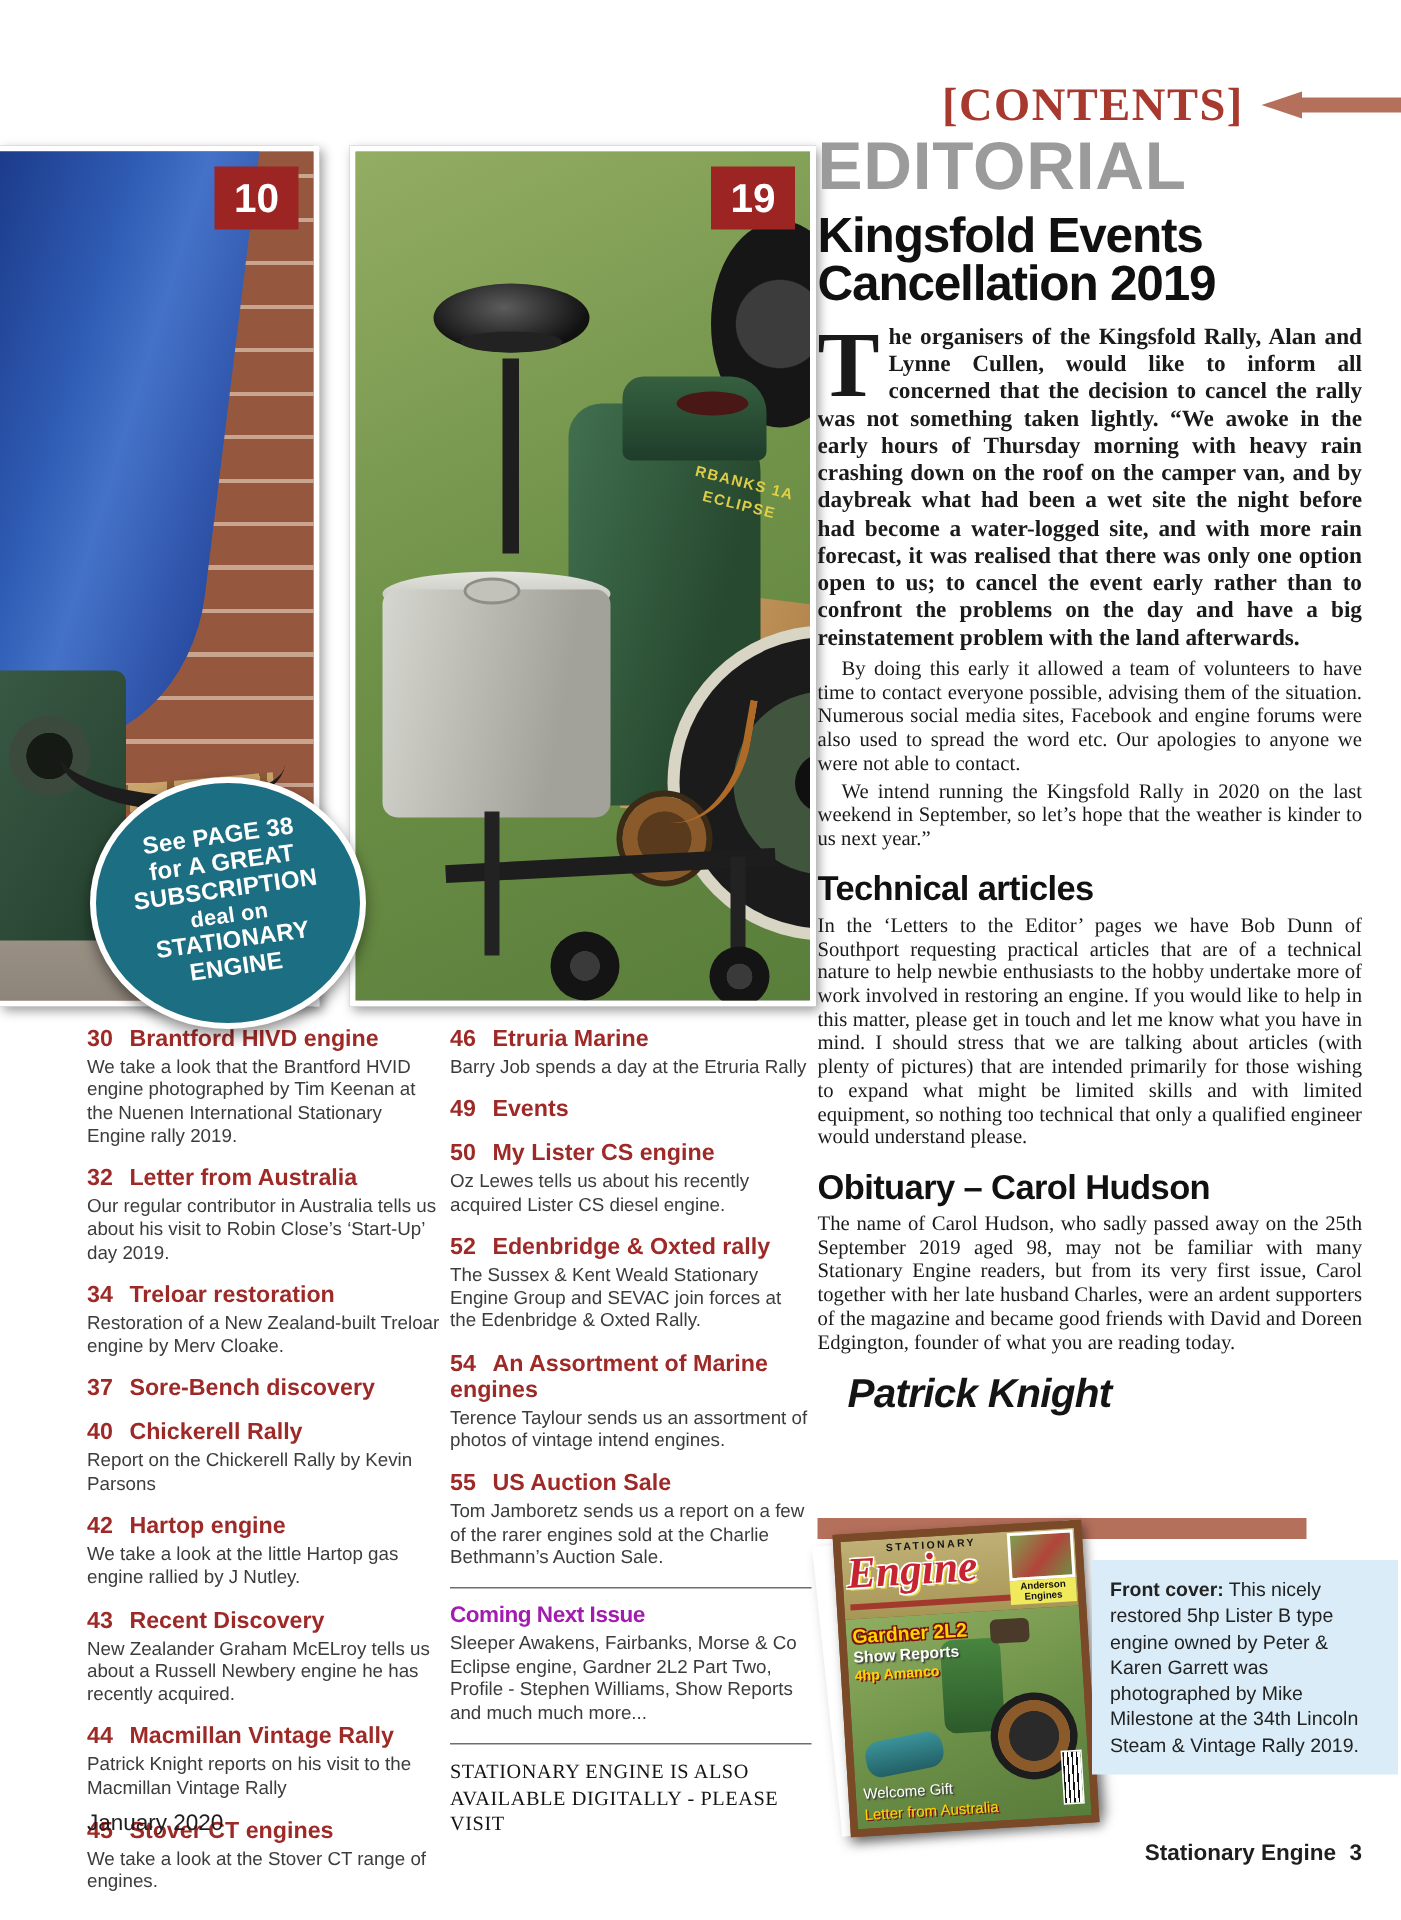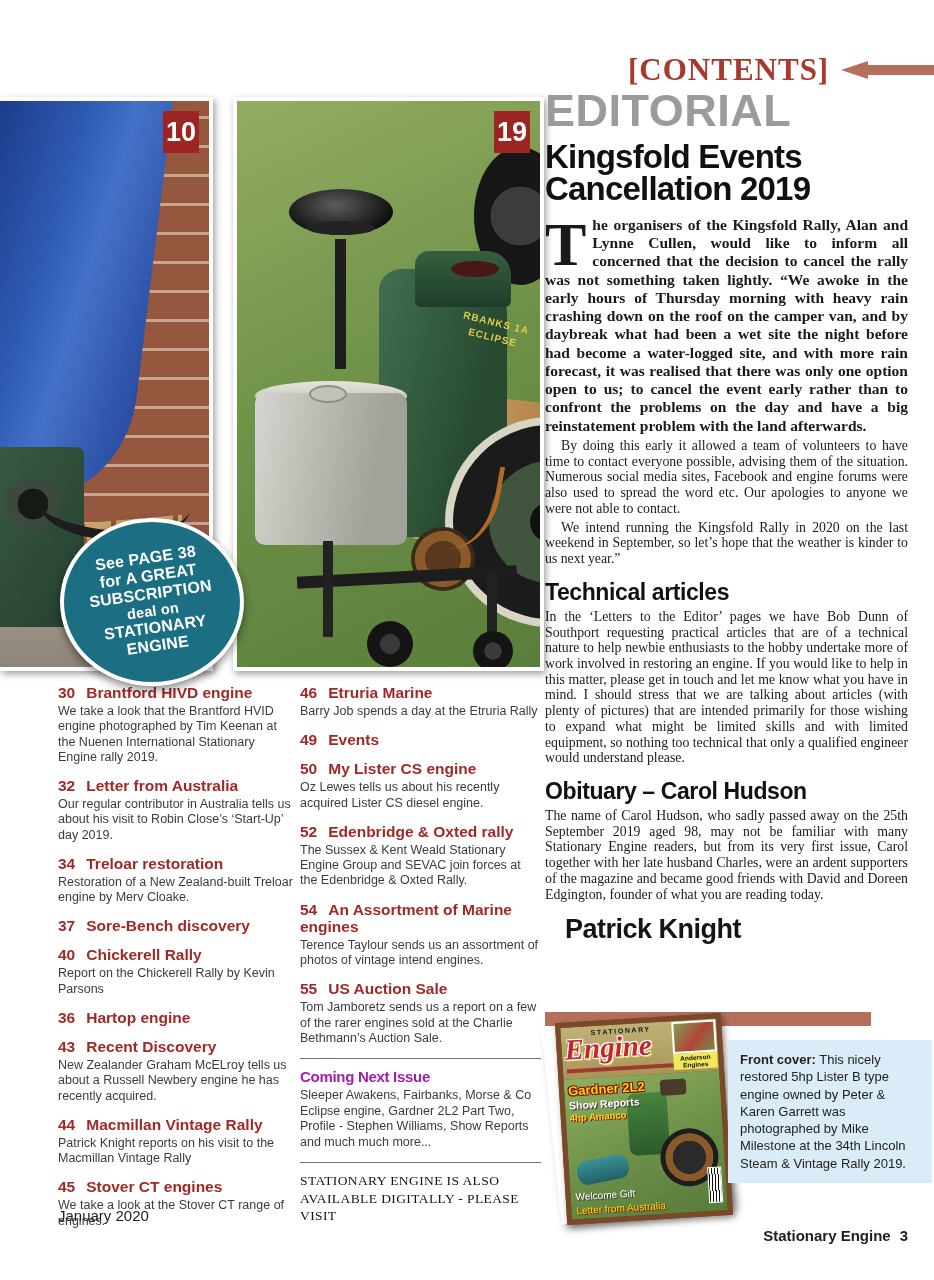--- a/index.html
+++ b/index.html
@@ -13,21 +13,21 @@
   .arrow .tip{position:absolute;left:0;top:0;width:0;height:0;
         border-top:9px solid transparent;border-bottom:9px solid transparent;
         border-right:27px solid #b5705c;}
   .arrow .bar{position:absolute;left:25px;top:4px;right:0;height:10px;background:#b5705c;}
 
   
   .photo{position:absolute;background:#888;border:4px solid #fff;
         box-shadow:2px 3px 7px rgba(0,0,0,.38);overflow:hidden;}
   .photo1{left:0;top:97px;width:209px;height:566px;border-left:none;}
   .photo2{left:233px;top:97px;width:303px;height:566px;}
-  .pagebadge{position:absolute;top:10px;right:10px;width:36px;height:42px;background:#9c2423;
+  .pagebadge{position:absolute;top:10px;right:10px;width:56px;height:42px;background:#9c2423;
         color:#fff;font-weight:bold;font-size:27px;display:flex;align-items:center;
         justify-content:center;z-index:5;}
   
   .p1-brick{position:absolute;inset:0;background:
         repeating-linear-gradient(0deg,#95583f 0 26px,#c9a58f 26px 29px),
         linear-gradient(#8c523c,#8c523c);}
   .p1-concrete{position:absolute;left:0;bottom:0;width:100%;height:110px;
         background:linear-gradient(#ada294,#8e857a);}
   .p1-planks{position:absolute;left:-6px;top:422px;width:190px;height:42px;
         transform:rotate(-5deg);
@@ -121,21 +121,21 @@
   .ed-label{color:#9c9b9b;font-weight:bold;font-size:45px;line-height:1;letter-spacing:.5px;}
   .ed-title{color:#101010;font-weight:bold;font-size:33px;line-height:.98;letter-spacing:-.8px;
         margin-top:8px;}
   .ed-body{font-family:"Liberation Serif",serif;color:#1a1a1a;text-align:justify;}
   .lead{font-size:15.5px;font-weight:bold;line-height:1.18;margin-top:10px;}
   .dropcap{float:left;font-size:62px;line-height:.8;font-weight:bold;padding:4px 6px 0 0;}
   .para{font-size:13.8px;line-height:1.14;margin-top:3px;text-indent:16px;}
   .para.noindent{text-indent:0;}
   .ed-h{font-family:"Liberation Sans",sans-serif;font-weight:bold;font-size:23px;color:#111;
         letter-spacing:-.4px;margin:12px 0 3px;}
-  .signature{font-family:"Liberation Sans",sans-serif;font-weight:bold;
+  .signature{font-family:"Liberation Sans",sans-serif;font-weight:bold;font-style:italic;
         font-size:27px;letter-spacing:-.5px;margin:12px 0 0 20px;color:#141414;}
 
   
   .cover-bar{position:absolute;left:545px;top:1012px;width:326px;height:14px;background:#b5705c;}
   .cover-sheet{position:absolute;left:551px;top:1022px;width:172px;height:194px;background:#fff;
         transform:rotate(-6deg);box-shadow:4px 5px 9px rgba(0,0,0,.35);}
   .cover{position:absolute;left:561px;top:1018px;width:156px;height:192px;
         transform:rotate(-3.5deg);background:#7a4a28;border:5px solid #7a4a28;
         box-shadow:2px 3px 7px rgba(0,0,0,.4);overflow:hidden;}
   .cov-top{position:relative;height:52px;background:linear-gradient(#c1b076,#a79757);}
@@ -258,21 +258,22 @@
     </div>
     <div class="toc-item">
       <div class="toc-head"><span class="toc-num">37</span><span>Sore-Bench discovery</span></div>
 
     </div>
     <div class="toc-item">
       <div class="toc-head"><span class="toc-num">40</span><span>Chickerell Rally</span></div>
       <div class="toc-desc">Report on the Chickerell Rally by Kevin Parsons</div>
     </div>
     <div class="toc-item">
-      <div class="toc-head"><span class="toc-num">36</span><span>Hartop engine</span></div>
+      <div class="toc-head"><span class="toc-num">42</span><span>Hartop engine</span></div>
+      <div class="toc-desc">We take a look at the little Hartop gas engine rallied by J Nutley.</div>
     </div>
     <div class="toc-item">
       <div class="toc-head"><span class="toc-num">43</span><span>Recent Discovery</span></div>
       <div class="toc-desc">New Zealander Graham McELroy tells us about a Russell Newbery engine he has recently acquired.</div>
     </div>
     <div class="toc-item">
       <div class="toc-head"><span class="toc-num">44</span><span>Macmillan Vintage Rally</span></div>
       <div class="toc-desc">Patrick Knight reports on his visit to the Macmillan Vintage Rally</div>
     </div>
     <div class="toc-item">

